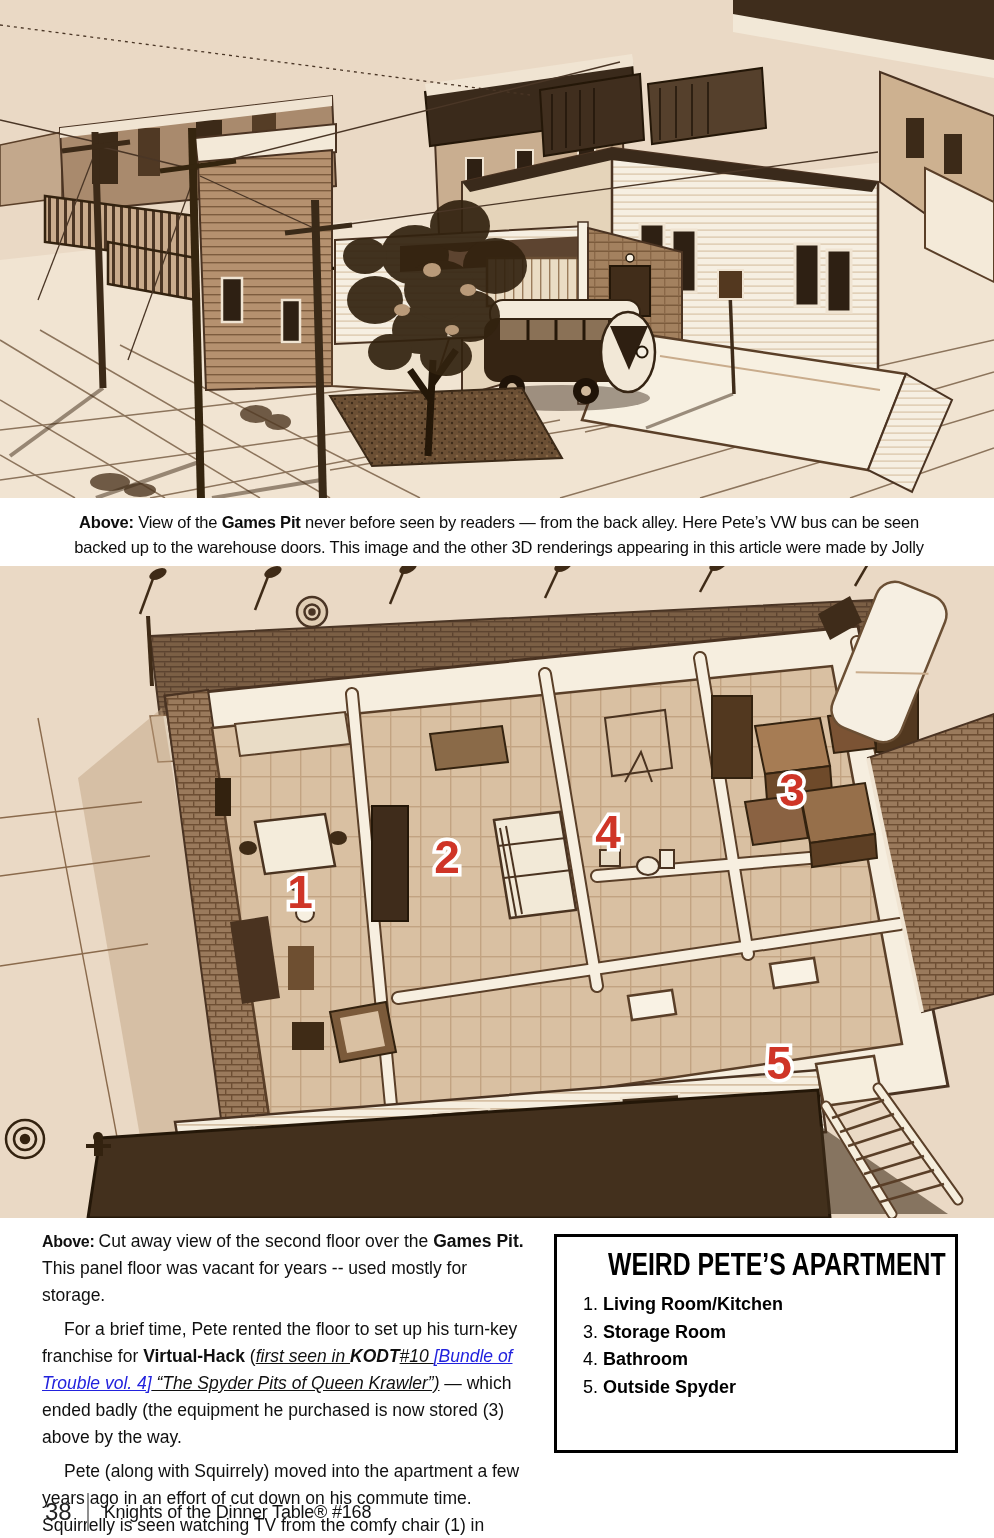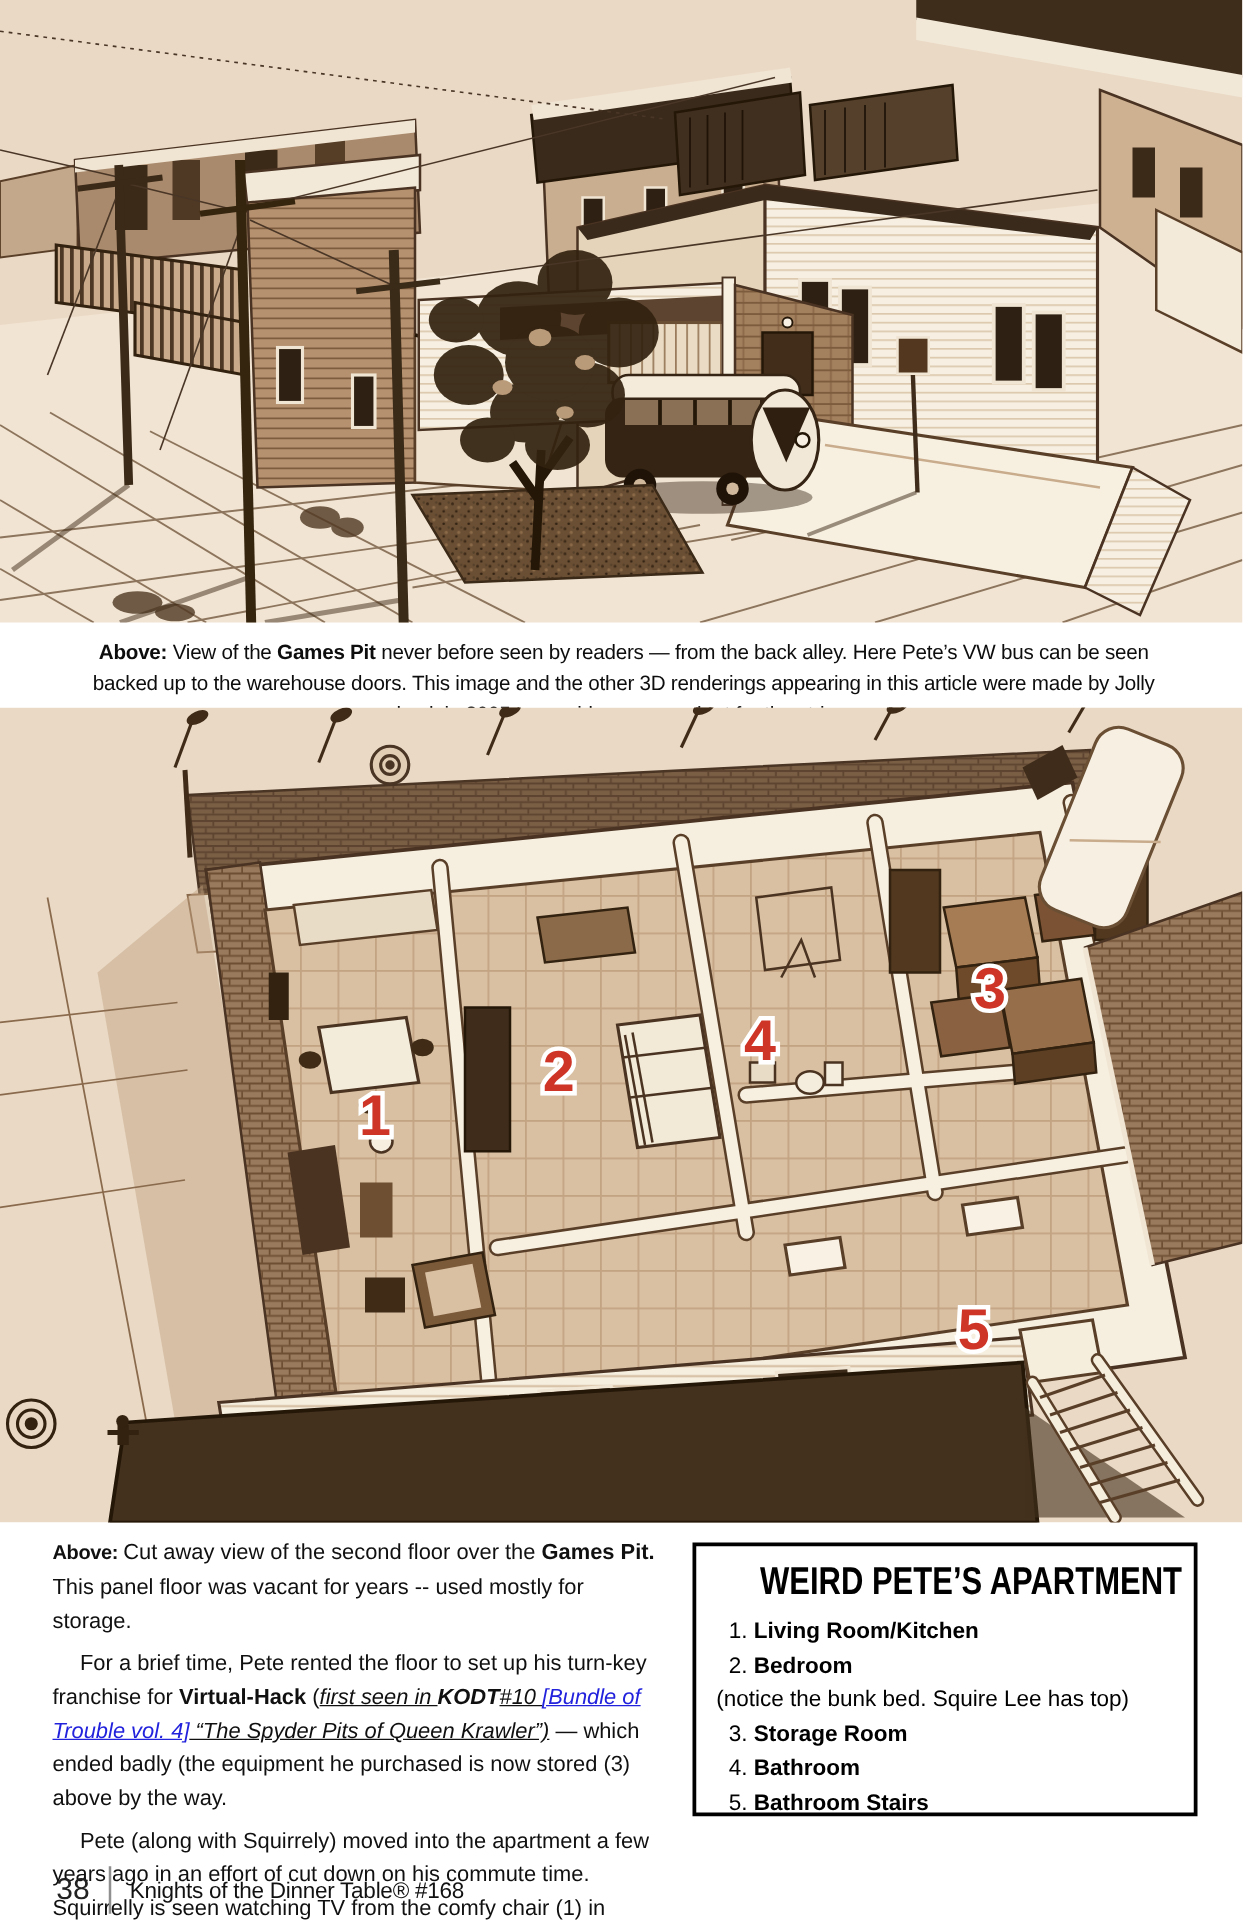--- a/index.html
+++ b/index.html
@@ -550,26 +550,23 @@
 
       <p class="indent"><span>For a brief time, Pete rented the floor to set up his turn-key franchise for </span><span class="b">Virtual-Hack</span><span> (</span><span class="i">first seen in </span><span class="bi">KODT</span><span class="i">#10 </span><span class="link i">[Bundle of Trouble vol. 4]</span><span class="i"> “The Spyder Pits of Queen Krawler”)</span><span> — which ended badly (the equipment he purchased is now stored (3) above by the way.</span></p>
 
       <p class="indent"><span>Pete (along with Squirrely) moved into the apartment a few years ago in an effort of cut down on his commute time. Squirrelly is seen watching TV from the comfy chair (1) in </span><span class="link b">KODT</span><span class="link">#113: </span><span class="link b">Squirelous George</span><span>. (see panel on opposite page)</span></p>
     </div>
 
     <div class="sidebar-box">
       <span class="sidebar-title">WEIRD PETE’S APARTMENT</span>
       <ul class="room-list">
         <li><span class="num">1. </span><span class="nm">Living Room/Kitchen</span></li>
-        <li><span class="num">2. </span><span class="nm">Bedroom</span>
-          <div class="room-note">(notice the bunk bed. Squire Lee has top)</div>
-        </li>
         <li><span class="num">3. </span><span class="nm">Storage Room</span></li>
         <li><span class="num">4. </span><span class="nm">Bathroom</span></li>
-        <li><span class="num">5. </span><span class="nm">Bathroom Stairs</span></li>
+        <li><span class="num">5. </span><span class="nm">Outside Spyder</span></li>
       </ul>
     </div>
   </div>
 
   <div class="footer">
     <span class="pgnum">38</span>
     <div class="vbar"></div>
     <span class="mag">Knights of the Dinner Table® #168</span>
   </div>
 

